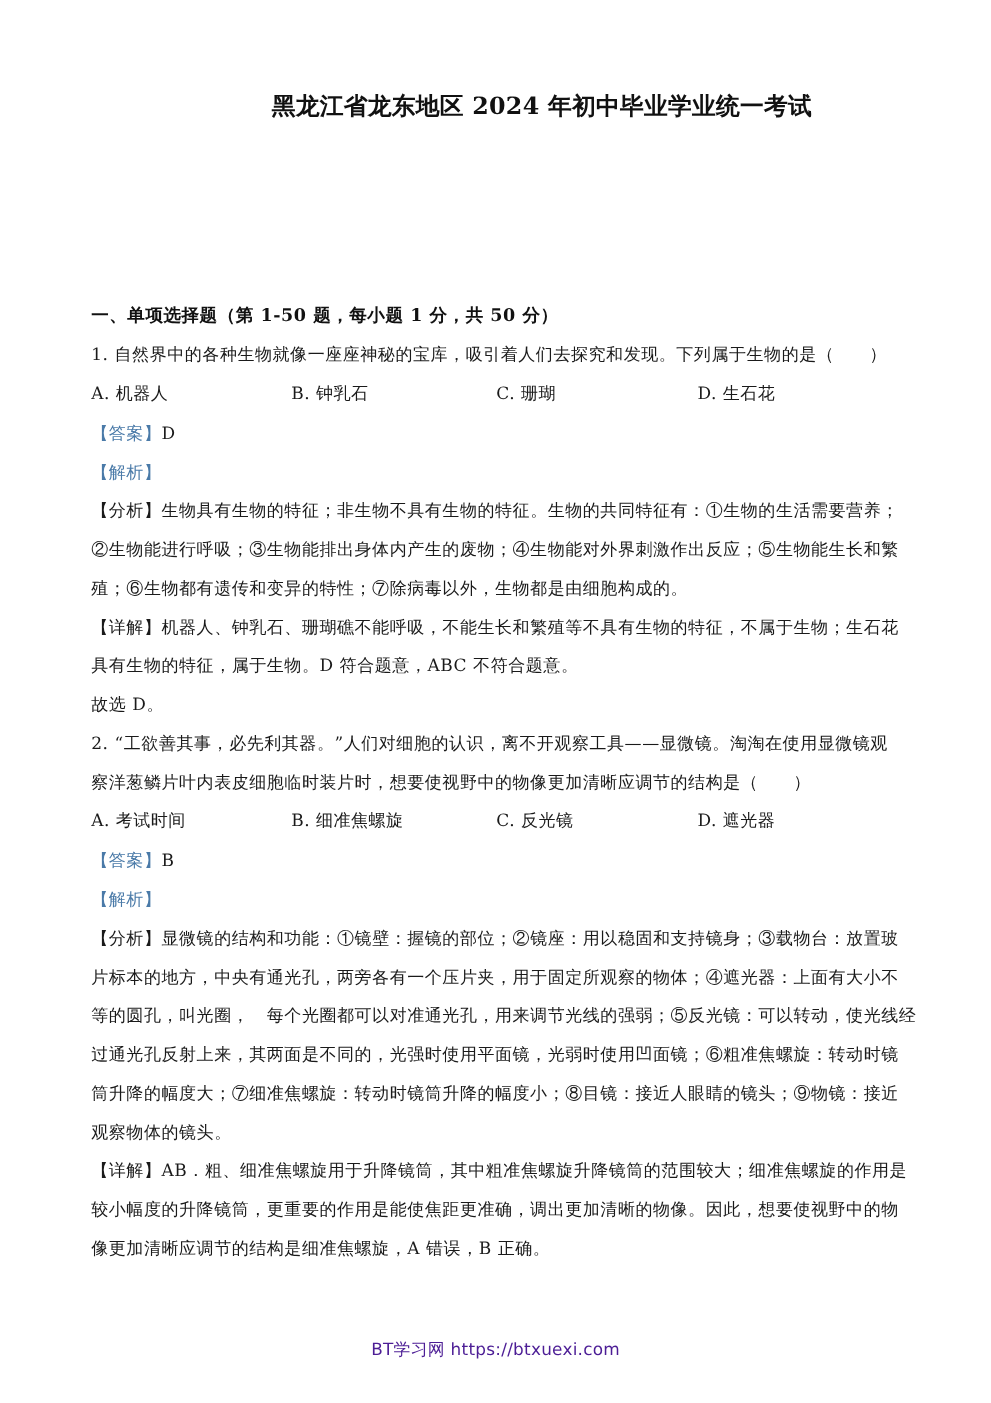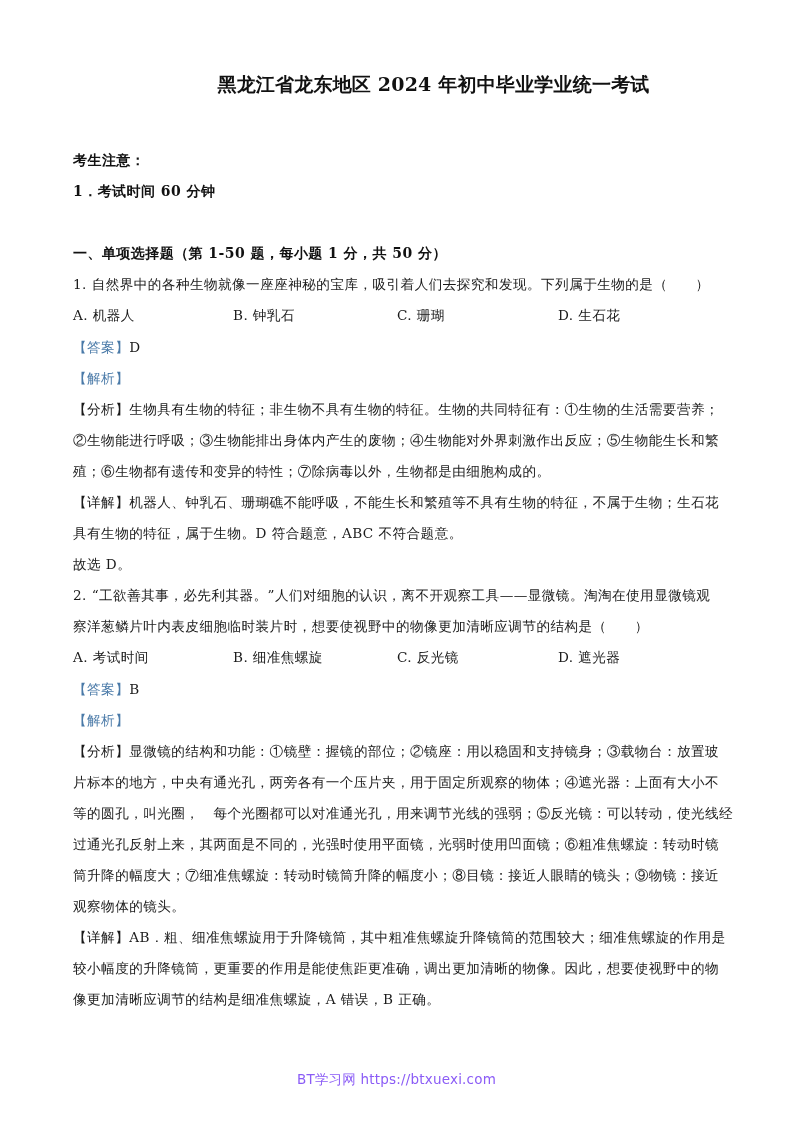--- a/index.html
+++ b/index.html
@@ -73,33 +73,31 @@
     .opt.d { left: 485px; }
 
     .footer {
       position: absolute;
       top: 1071px;
       left: 0;
       width: 793px;
       text-align: center;
       font-family: "DejaVu Sans", "Liberation Sans", sans-serif;
       font-size: 13.5px;
-      color: #8b5cf6;
+      color: #4c1d95;
       letter-spacing: 0.2px;
     }
   </style>
 </head>
 <body>
 
 <div class="page">
 
   <div class="title main">黑龙江省龙东地区 2024 年初中毕业学业统一考试</div>
 
-  <div class="line bold" style="top:150px;">考生注意：</div>
-  <div class="line bold" style="top:181px;">1．考试时间 60 分钟</div>
   <div class="line bold" style="top:243px;">一、单项选择题（第 1-50 题，每小题 1 分，共 50 分）</div>
 
   <div>
     <div class="line" style="top:274px;">1. 自然界中的各种生物就像一座座神秘的宝库，吸引着人们去探究和发现。下列属于生物的是（　　）</div>
     <div class="options" style="top:305px;">
       <span class="opt a">A. 机器人</span>
       <span class="opt b">B. 钟乳石</span>
       <span class="opt c">C. 珊瑚</span>
       <span class="opt d">D. 生石花</span>
     </div>

